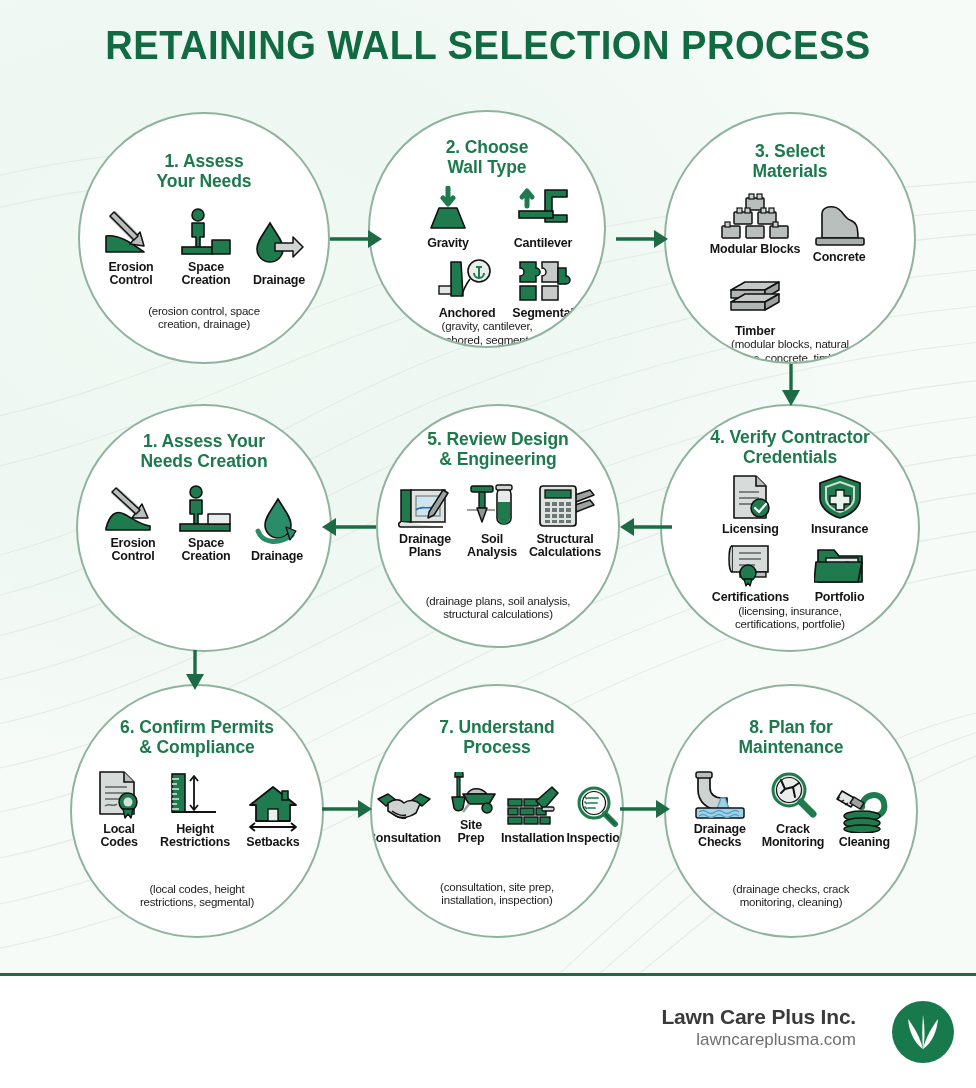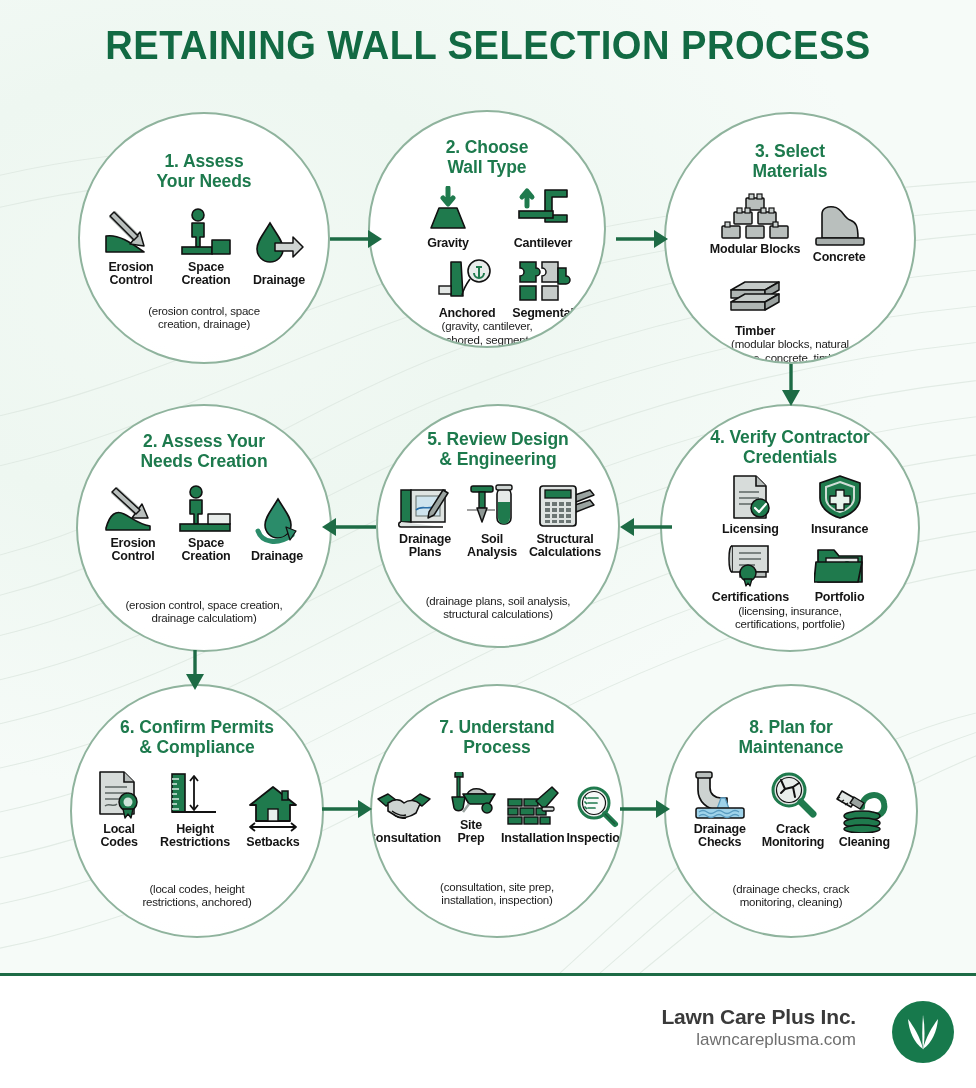--- a/index.html
+++ b/index.html
@@ -433,21 +433,21 @@
       <div class="caption">
         <div>(drainage plans, soil analysis,</div>
         <div>structural calculations)</div>
       </div>
     </div>
   </div>
 
   <div class="node" id="n1b">
     <div class="pad">
       <div class="node-title">
-        <div>2. Assess Your</div>
+        <div>1. Assess Your</div>
         <div>Needs Creation</div>
       </div>
       <div class="icon-row" style="gap:14px; margin-top:12px;">
         <div class="icon-cell">
           <svg class="glyph" width="62" height="50" viewBox="0 0 62 50">
             <path d="M4,44 C8,30 14,26 22,30 C30,34 36,40 48,42 L48,46 L4,46 Z" fill="#1f7a4d" stroke="#111" stroke-width="1.6" stroke-linejoin="round"></path>
             <path d="M12,6 L36,28" stroke="#b9bfbd" stroke-width="9"></path>
             <path d="M30,34 L46,34 L40,20 Z" fill="#b9bfbd" stroke="#111" stroke-width="1.5" stroke-linejoin="round"></path>
             <path d="M10,8 L14,4 L38,26 L34,30 Z" fill="#b9bfbd" stroke="#111" stroke-width="1.5" stroke-linejoin="round"></path>
           </svg>
@@ -471,24 +471,20 @@
         <div class="icon-cell">
           <svg class="glyph" width="58" height="50" viewBox="0 0 58 50">
             <path d="M30,2 C37,14 43,20 43,28 A13,13 0 0 1 17,28 C17,20 23,14 30,2 Z" fill="#2b8c6a" stroke="#111" stroke-width="1.6"></path>
             <path d="M10,34 C14,46 30,48 44,38" stroke="#2b8c6a" stroke-width="5" fill="none" stroke-linecap="round"></path>
             <path d="M38,30 l10,4 l-6,9 Z" fill="#2b8c6a" stroke="#111" stroke-width="1.3" stroke-linejoin="round"></path>
           </svg>
           <div class="icon-label">
             <div>Drainage</div>
           </div>
         </div>
-      </div>
-      <div class="caption">
-        <div>(erosion control, space creation,</div>
-        <div>drainage calculatiom)</div>
       </div>
     </div>
   </div>
 
   <div class="node" id="n6">
     <div class="pad">
       <div class="node-title">
         <div>6. Confirm Permits</div>
         <div>&amp; Compliance</div>
       </div>
@@ -543,21 +539,21 @@
             <path d="M11,40 l-5,4 l5,4" fill="none" stroke="#111" stroke-width="1.8" stroke-linejoin="round"></path>
             <path d="M47,40 l5,4 l-5,4" fill="none" stroke="#111" stroke-width="1.8" stroke-linejoin="round"></path>
           </svg>
           <div class="icon-label">
             <div>Setbacks</div>
           </div>
         </div>
       </div>
       <div class="caption">
         <div>(local codes, height</div>
-        <div>restrictions, anchored)</div>
+        <div>restrictions, segmental)</div>
       </div>
     </div>
   </div>
 
   <div class="node" id="n7">
     <div class="pad">
       <div class="node-title">
         <div>7. Understand</div>
         <div>Process</div>
       </div>

